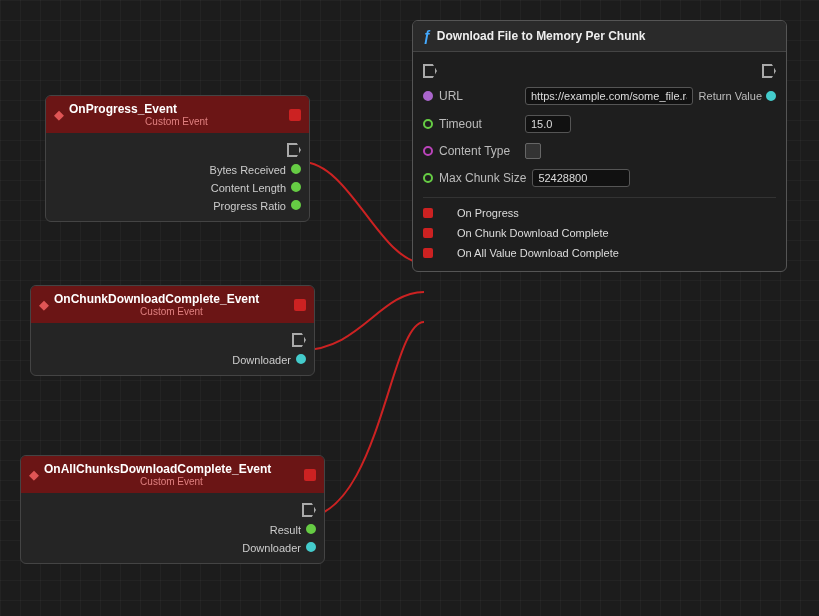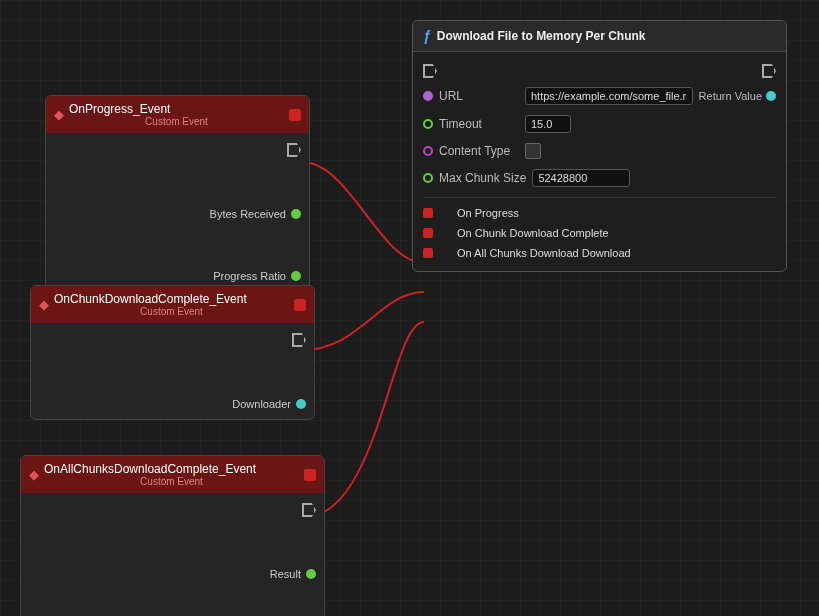--- a/index.html
+++ b/index.html
@@ -52,21 +52,21 @@
       background: #6b1515;
       gap: 5px;
     }
     .node-header .icon {
       color: #e05555;
       font-size: 13px;
     }
     .node-header .title {
       color: #fff;
       font-size: 12px;
-      font-weight: 400;
+      font-weight: 700;
       flex: 1;
     }
     .node-header .subtitle {
       color: #e08080;
       font-size: 10px;
       text-align: center;
     }
     .node-header-wrap {
       display: flex;
       flex-direction: column;
@@ -95,24 +95,23 @@
       width: 14px;
       height: 14px;
       border: 2px solid #aaa;
       clip-path: polygon(0 0, 70% 0, 100% 50%, 70% 100%, 0 100%);
       background: transparent;
     }
 
     
     .pin-row {
       display: flex;
-      align-items: center;
+      align-items: flex-start;
       padding: 3px 8px;
       justify-content: flex-end;
-      margin-top: 44px;
     }
     .pin-label {
       color: #ccc;
       font-size: 11px;
       margin: 0 5px;
     }
     .pin-dot {
       width: 10px;
       height: 10px;
       border-radius: 50%;
@@ -272,20 +271,24 @@
   </div>
   <div class="node-body">
     <div class="exec-row">
       <div class="exec-pin"></div>
     </div>
     <div class="pin-row">
       <span class="pin-label">Bytes Received</span>
       <div class="pin-dot green filled-green"></div>
     </div>
     <div class="pin-row">
+      <span class="pin-label">Content Length</span>
+      <div class="pin-dot green filled-green"></div>
+    </div>
+    <div class="pin-row">
       <span class="pin-label">Progress Ratio</span>
       <div class="pin-dot green filled-green"></div>
     </div>
   </div>
 </div>
 
 <div class="node" style="left:30px; top:285px; width:285px;">
   <div class="node-header">
     <span class="icon">◆</span>
     <div class="node-header-wrap">
@@ -376,17 +379,17 @@
       <span class="dl-event-label">On Progress</span>
     </div>
 
     <div class="dl-event-row">
       <div class="pin-dot red-square"></div>
       <span class="dl-event-label">On Chunk Download Complete</span>
     </div>
 
     <div class="dl-event-row">
       <div class="pin-dot red-square"></div>
-      <span class="dl-event-label">On All Chunks Download Download</span>
+      <span class="dl-event-label">On All Value Download Complete</span>
     </div>
 
   </div>
 </div>
 
 </body></html>

